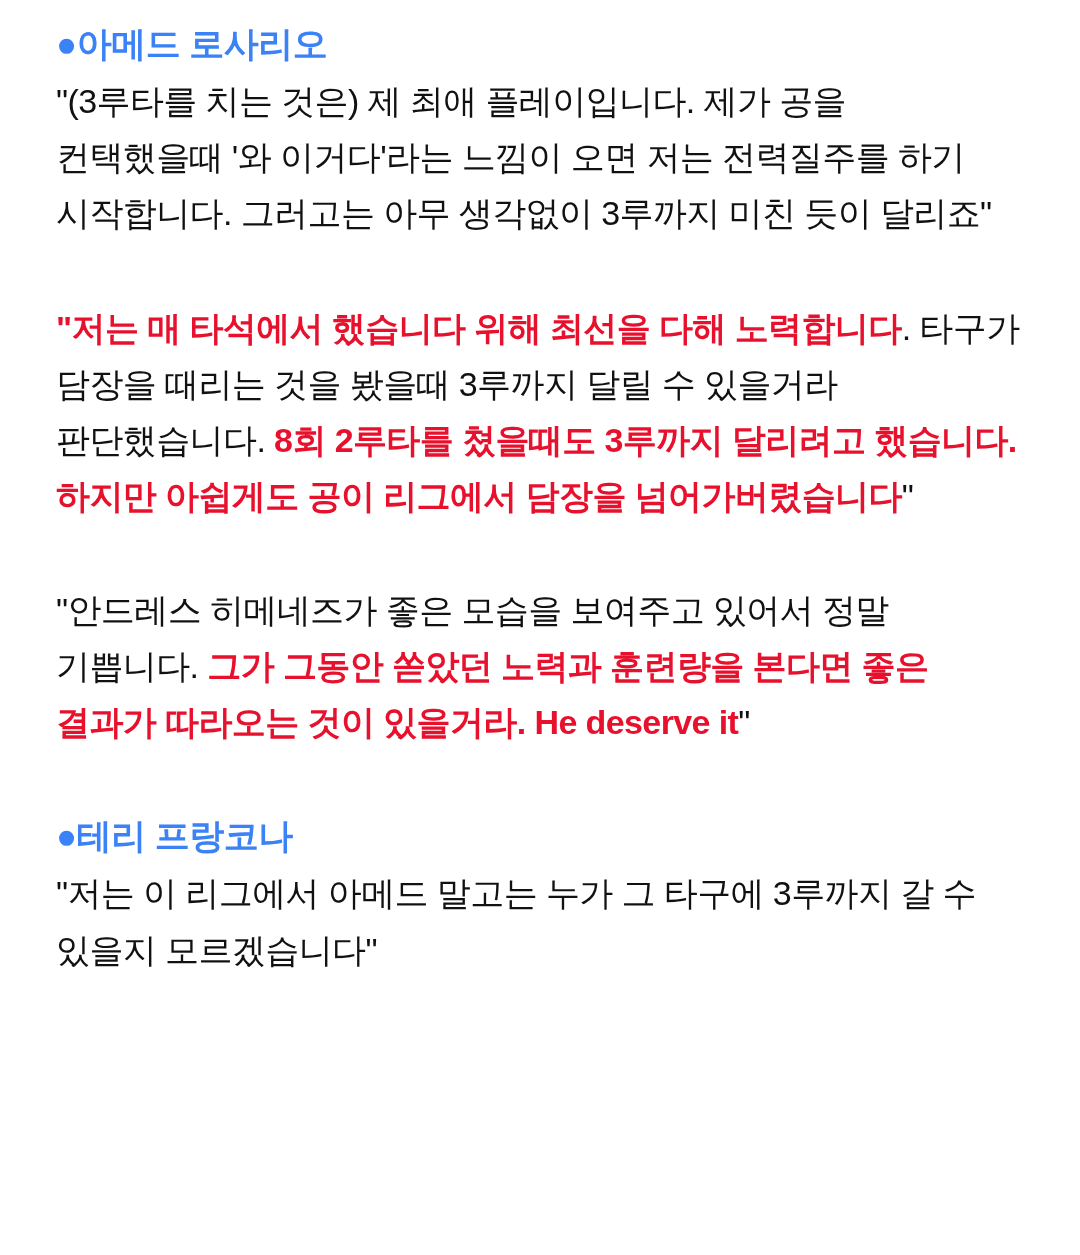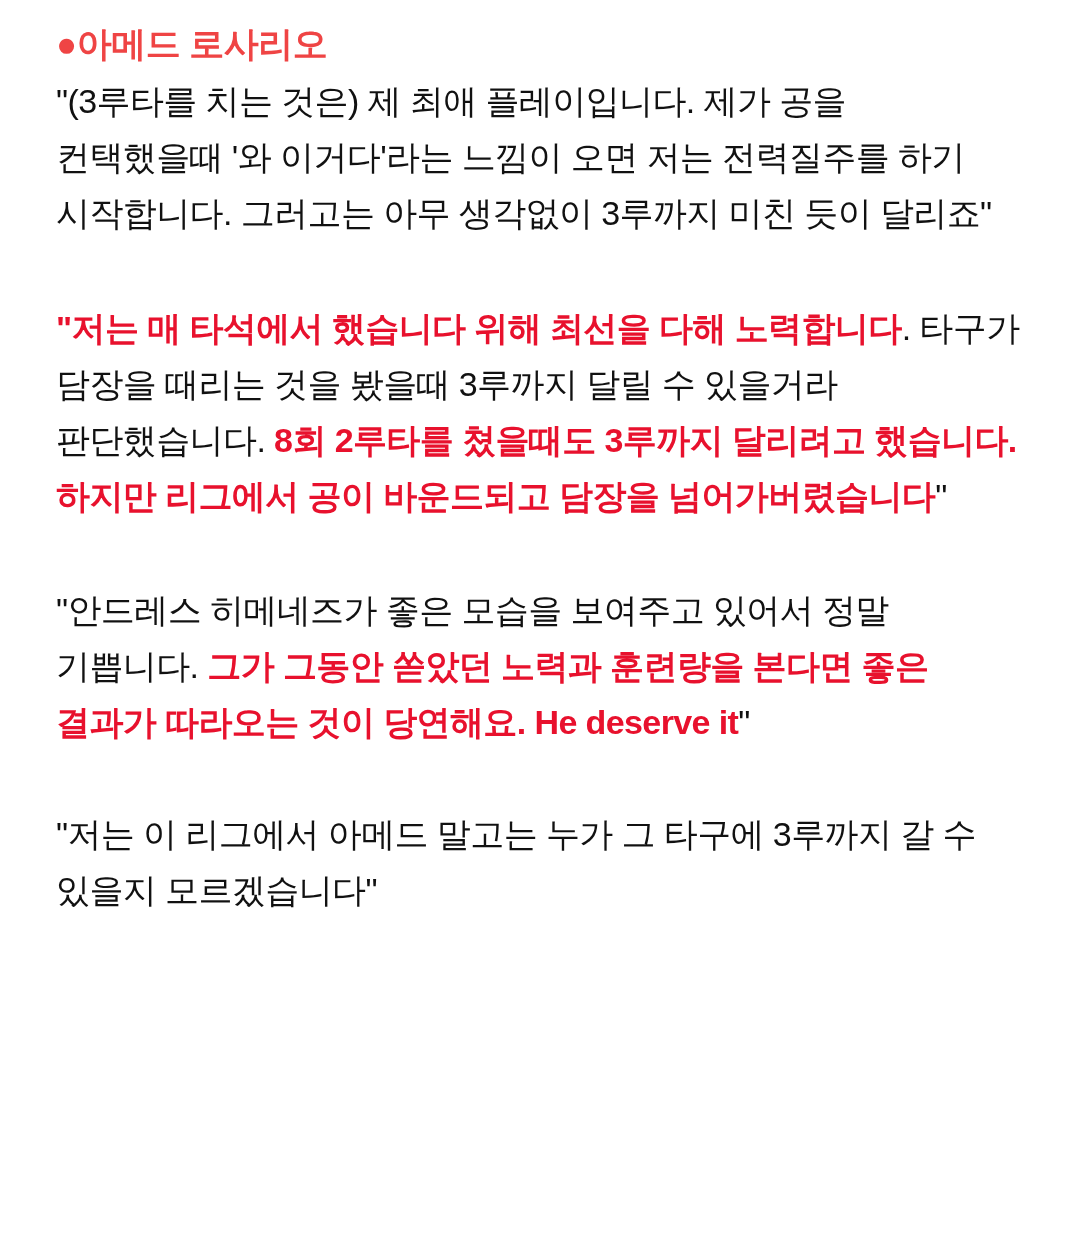--- a/index.html
+++ b/index.html
@@ -15,21 +15,21 @@
   }
   .page {
     box-sizing: border-box;
     width: 1080px;
     padding: 14px 60px 10px 56px;
   }
   .heading {
     font-size: 35px;
     font-weight: bold;
     line-height: 1.35;
-    color: #ef4444;
+    color: #3b82f6;
     margin: 6px 0 6px 0;
     letter-spacing: -0.5px;
   }
   .para {
     font-size: 34px;
     line-height: 1.65;
     color: #111111;
     margin: 0;
     letter-spacing: -0.6px;
     word-break: keep-all;
@@ -52,29 +52,30 @@
 
   <h2 class="heading">●아메드 로사리오</h2>
 
   <p class="para">
     <span>"(3루타를 치는 것은) 제 최애 플레이입니다. 제가 공을 컨택했을때 '와 이거다'라는 느낌이 오면 저는 전력질주를 하기 시작합니다. 그러고는 아무 생각없이 3루까지 미친 듯이 달리죠"</span>
   </p>
 
   <div class="gap-lg"></div>
 
   <p class="para">
-    <span class="red">"</span><span class="red">저는 매 타석에서 했습니다 위해 최선을 다해 노력합니다</span><span>. 타구가 담장을 때리는 것을 봤을때 3루까지 달릴 수 있을거라 판단했습니다. </span><span class="red">8회 2루타를 쳤을때도 3루까지 달리려고 했습니다. 하지만 리그에서 공이 바운드되고 담장을 넘어가버렸습니다</span><span>"</span>
+    <span class="red">"</span><span class="red">저는 매 타석에서 했습니다 위해 최선을 다해 노력합니다</span><span>. 타구가 담장을 때리는 것을 봤을때 3루까지 달릴 수 있을거라 판단했습니다. </span><span class="red">8회 2루타를 쳤을때도 3루까지 달리려고 했습니다. 하지만 아쉽게도 공이 리그에서 담장을 넘어가버렸습니다</span><span>"</span>
   </p>
 
   <div class="gap-lg"></div>
 
   <p class="para">
-    <span>"안드레스 히메네즈가 좋은 모습을 보여주고 있어서 정말 기쁩니다. </span><span class="red">그가 그동안 쏟았던 노력과 훈련량을 본다면 좋은 결과가 따라오는 것이 당연해요. He deserve it</span><span>"</span>
+    <span>"안드레스 히메네즈가 좋은 모습을 보여주고 있어서 정말 기쁩니다. </span><span class="red">그가 그동안 쏟았던 노력과 훈련량을 본다면 좋은 결과가 따라오는 것이 있을거라. He deserve it</span><span>"</span>
   </p>
 
   <div class="gap-md"></div>
 
+  <h2 class="heading">●테리 프랑코나</h2>
 
   <p class="para">
     <span>"저는 이 리그에서 아메드 말고는 누가 그 타구에 3루까지 갈 수 있을지 모르겠습니다"</span>
   </p>
 
 </div>
 
 </body></html>

